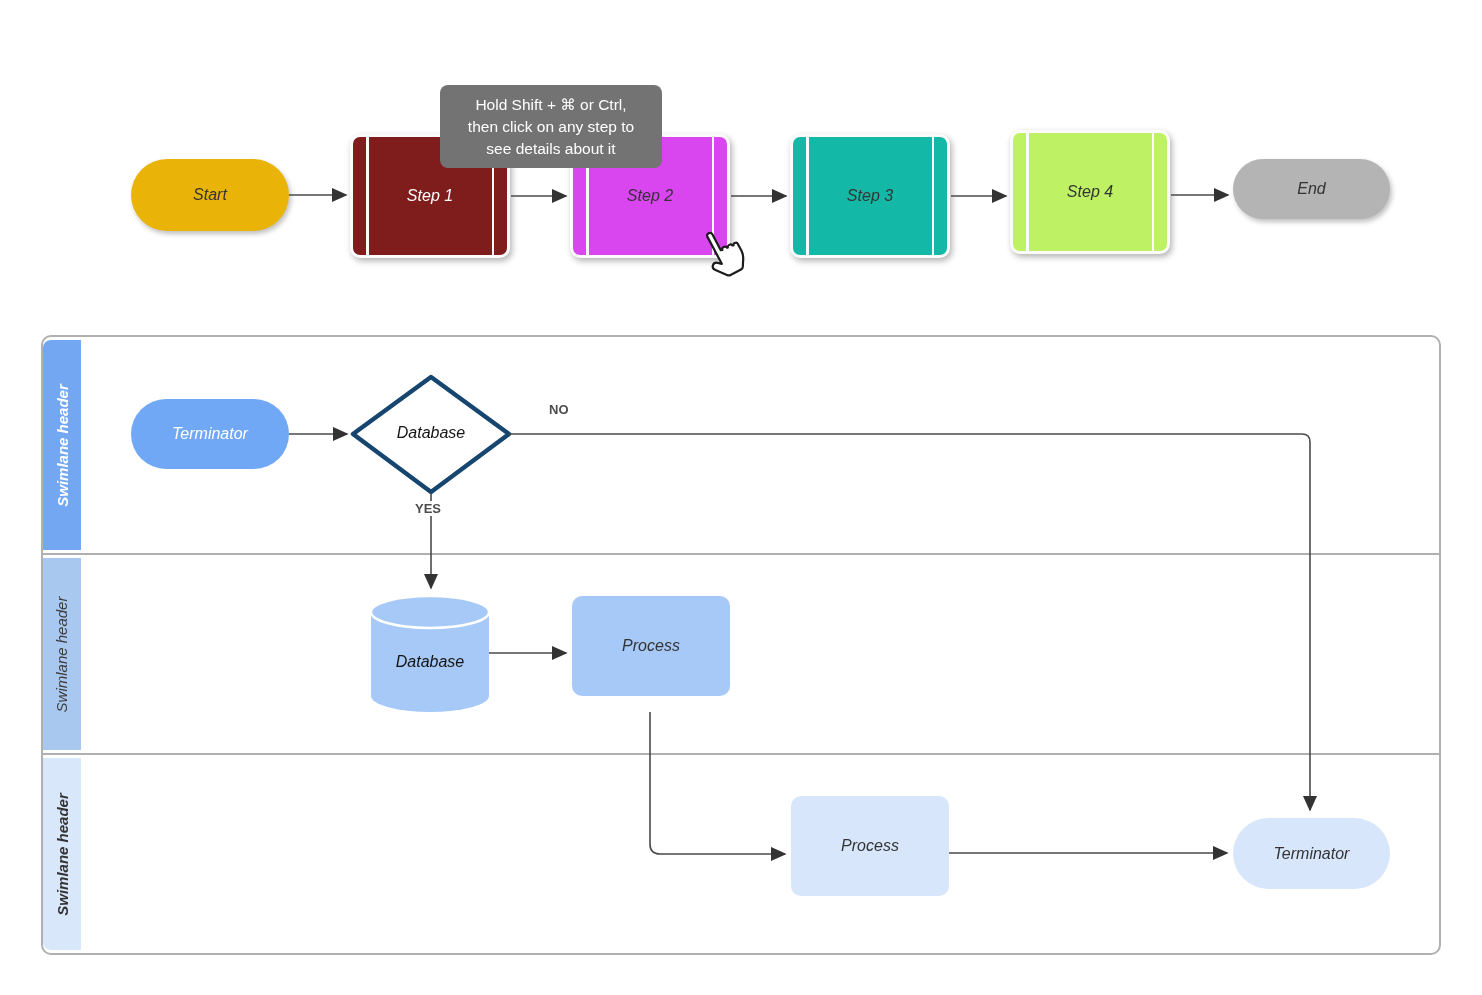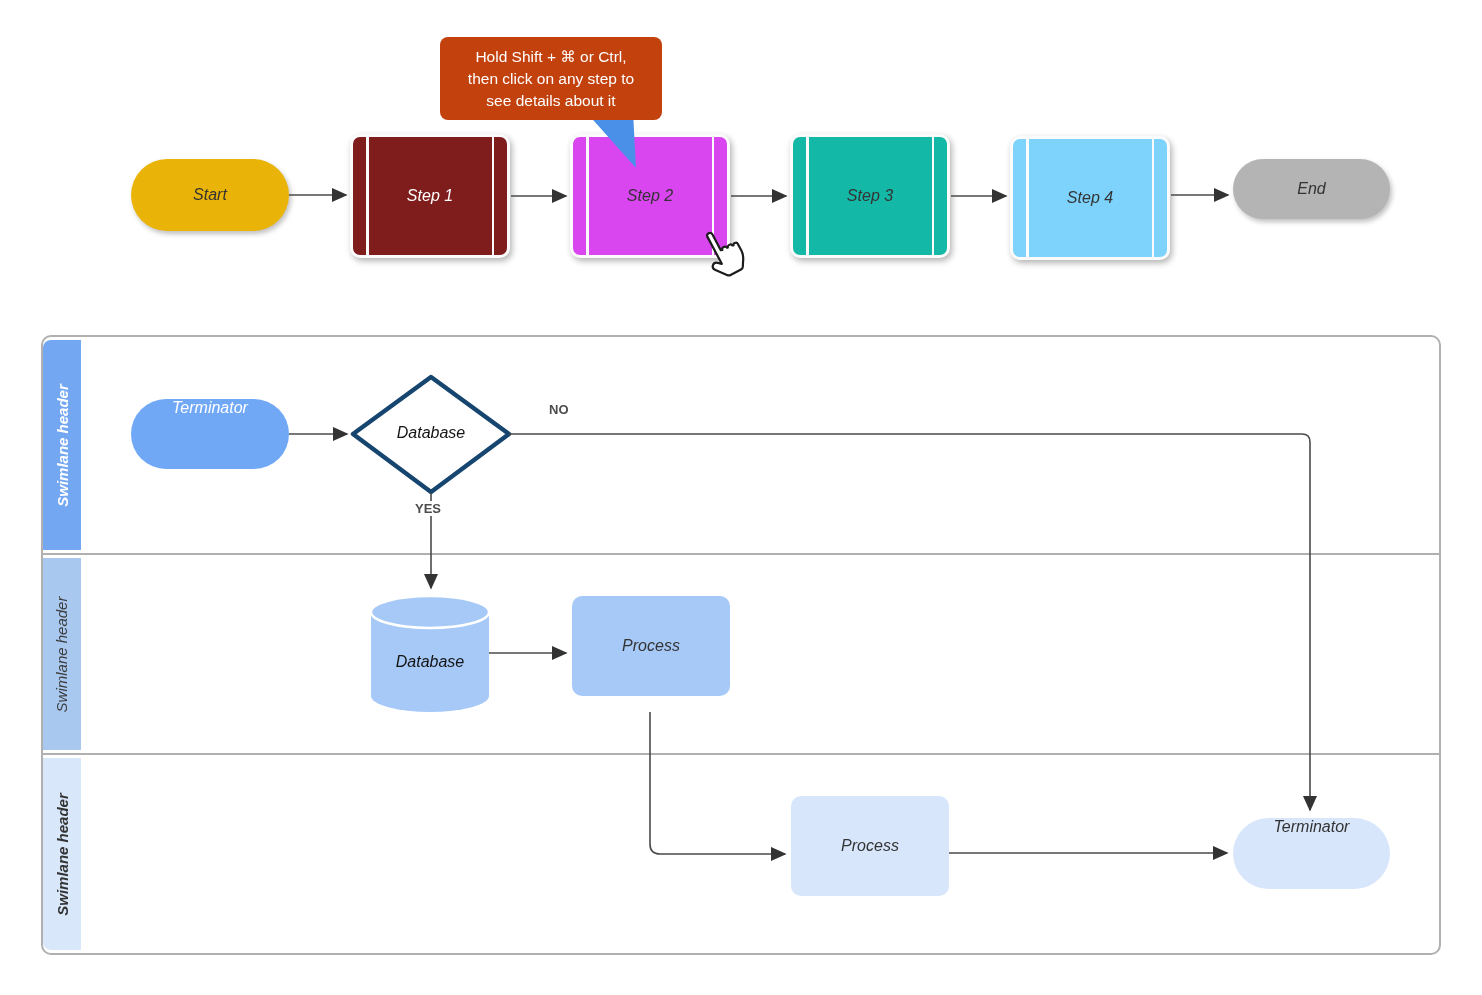--- a/index.html
+++ b/index.html
@@ -47,21 +47,21 @@
     display:flex;align-items:center;justify-content:center;
   }
   .lane1 .lane-header{border-top-left-radius:8px;color:#fff;font-weight:bold;}
   .lane2 .lane-header{color:#3b3b3b;font-weight:normal;}
   .lane3 .lane-header{border-bottom-left-radius:8px;color:#333;font-weight:bold;}
   .lane-header span{
     transform:rotate(-90deg);white-space:nowrap;font-style:italic;font-size:15px;
   }
   
   .flat-stadium{
-    position:absolute;display:flex;justify-content:center;
+    position:absolute;display:flex;align-items:center;justify-content:center;
     border-radius:36px;font-style:italic;font-size:16px;z-index:1;
   }
   .flat-process{
     position:absolute;display:flex;align-items:center;justify-content:center;
     width:158px;height:100px;border-radius:10px;font-style:italic;font-size:16px;
     color:#333;z-index:1;
   }
   
   .float-label{
     position:absolute;z-index:3;font-style:italic;font-size:16px;color:#141414;
@@ -88,21 +88,21 @@
   </div>
 
   <div class="step" style="left:570px;top:134px;background:#d946ef;">
     <span>Step 2</span>
   </div>
 
   <div class="step" style="left:790px;top:134px;background:#14b8a6;">
     <span>Step 3</span>
   </div>
 
-  <div class="step" style="left:1010px;top:136px;background:#7dd3fc;">
+  <div class="step" style="left:1010px;top:130px;background:#bef264;">
     <span>Step 4</span>
   </div>
 
   <div class="stadium" style="left:1233px;top:159px;width:157px;height:60px;background:#b4b4b4;">
     <span>End</span>
   </div>
 
   <div class="swimlane-box">
     <div class="lane lane1">
       <div class="lane-header" style="background:#74a7f2;">
@@ -184,19 +184,19 @@
   </svg>
 
   <div class="float-label" style="left:371px;top:424px;width:120px;">Database</div>
 
   <div class="branch-label" style="left:523px;top:402px;margin-left:23px;">NO</div>
 
   <div class="branch-label" style="left:412px;top:501px;">YES</div>
 
   <div class="float-label" style="left:370px;top:653px;width:120px;">Database</div>
 
-  <div class="tooltip" style="background:#c2410c;">
+  <div class="tooltip" style="background:#737373;margin-top:48px;">
     <span>Hold Shift + ⌘ or Ctrl,</span>
     <span>then click on any step to</span>
     <span>see details about it</span>
   </div>
 
 </div>
 
 </body></html>

